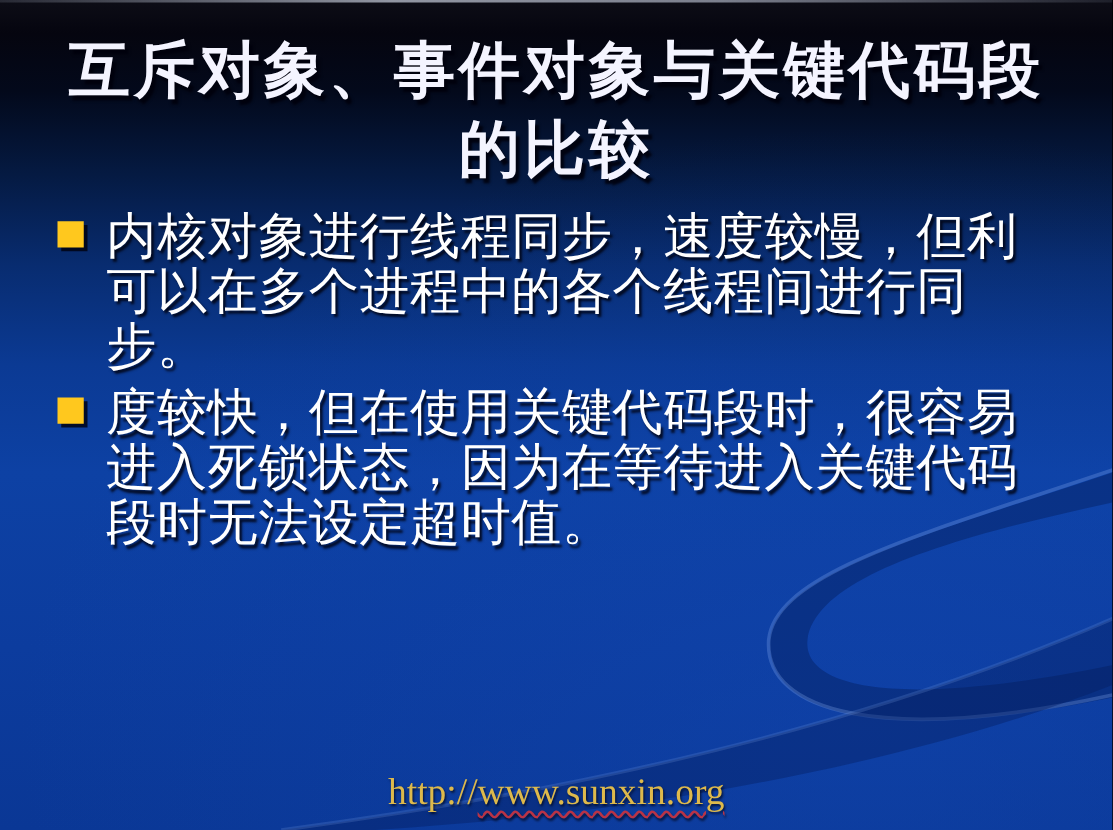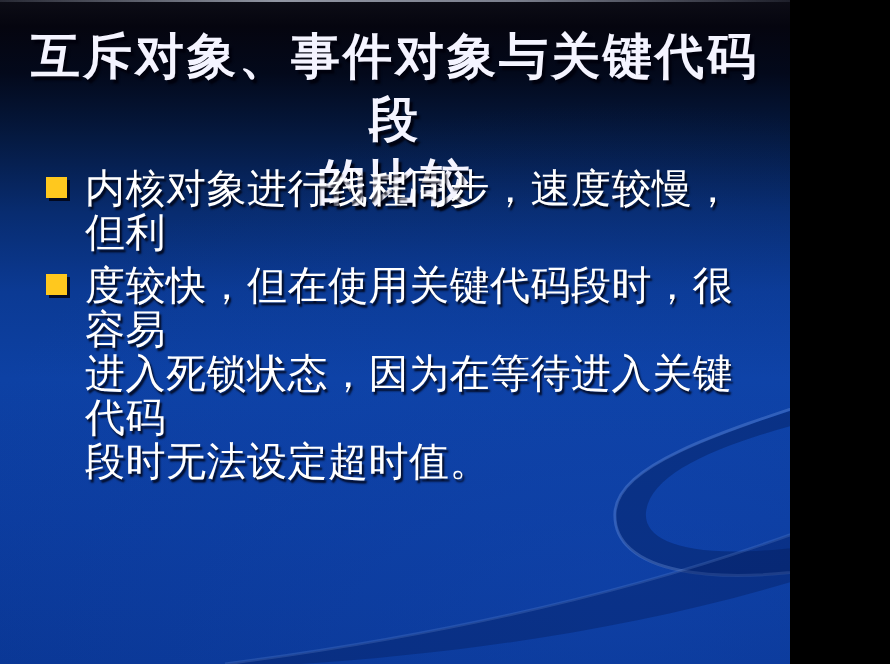--- a/index.html
+++ b/index.html
@@ -2,21 +2,21 @@
 <html><head>
 <meta charset="utf-8">
 <style>
   html, body {
     margin: 0;
     padding: 0;
     background: #000;
   }
   .slide {
     position: relative;
-    width: 790px;
+    width: 890px;
     height: 664px;
     overflow: hidden;
     font-family: "Liberation Serif", "DejaVu Serif", serif;
     background:
       radial-gradient(ellipse 1100px 780px at 78% 88%, rgba(20,75,185,0.35), rgba(0,0,0,0) 62%),
       linear-gradient(180deg,
         #0d0d16 0%,
         #05050f 4%,
         #03091b 11%,
         #051a42 21%,
@@ -124,28 +124,32 @@
     <div>互斥对象、事件对象与关键代码段</div>
     <div>的比较</div>
   </div>
 
   <div class="content">
 
     <div class="bullet-item">
       <span class="bullet-square"></span>
       <div class="bullet-text">
         <div>内核对象进行线程同步，速度较慢，但利</div>
+        <div>可以在多个进程中的各个线程间进行同步。</div>
       </div>
     </div>
 
     <div class="bullet-item">
       <span class="bullet-square"></span>
       <div class="bullet-text">
         <div>度较快，但在使用关键代码段时，很容易</div>
         <div>进入死锁状态，因为在等待进入关键代码</div>
         <div>段时无法设定超时值。</div>
       </div>
     </div>
 
   </div>
 
+  <div class="footer">
+    <span>http://</span><span class="link">www.sunxin.org</span>
+  </div>
 
 </div>
 
 </body></html>

